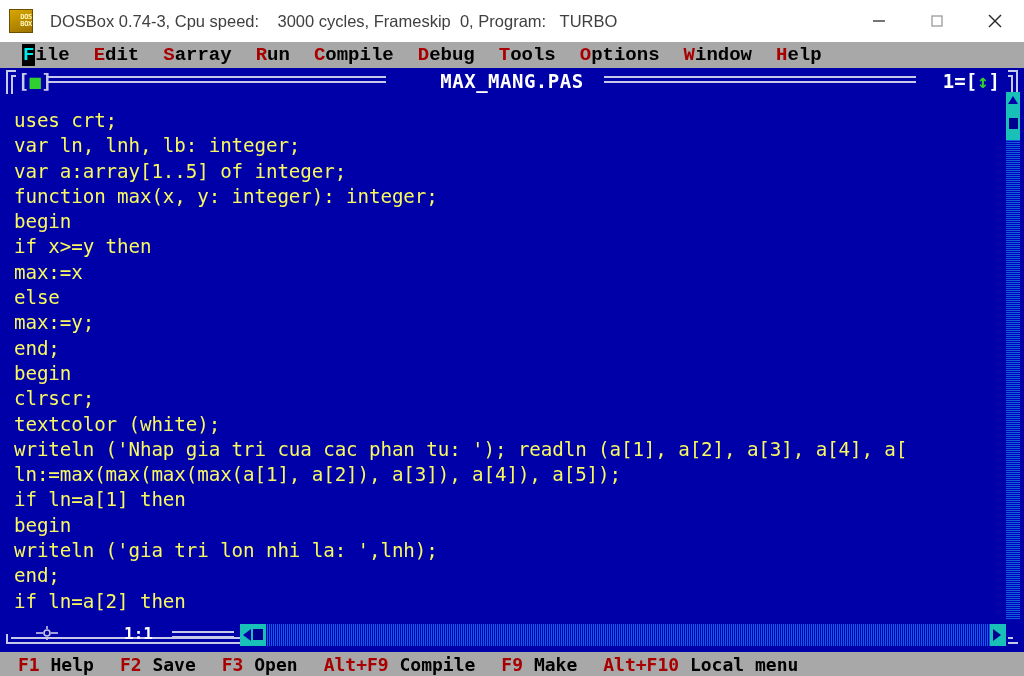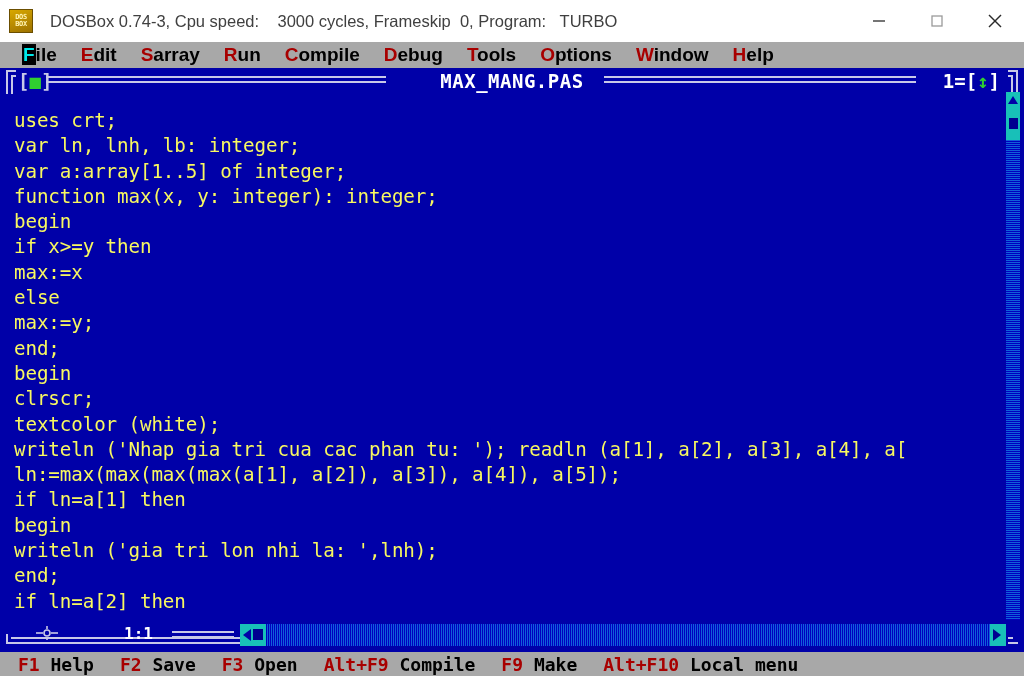--- a/index.html
+++ b/index.html
@@ -25,21 +25,21 @@
     align-items: center;
   }
   #dosbox-icon {
     width: 24px; height: 24px;
     margin-left: 9px;
     background: linear-gradient(160deg,#d8a800 0%, #9d7200 100%);
     border: 1px solid #6b4e00;
     box-sizing: border-box;
     display: flex;
     flex-direction: column;
-    align-items: center;
+    align-items: flex-end;
     justify-content: center;
     line-height: 7px;
     overflow: hidden;
   }
   #dosbox-icon span {
     font-family: "DejaVu Sans Mono", monospace;
     font-size: 7px;
     font-weight: bold;
     color: #fff4b0;
     letter-spacing: -0.3px;
@@ -79,21 +79,21 @@
   }
 
   
   #menubar {
     position: absolute;
     left: 0; top: 0;
     width: 1024px; height: 26px;
     background: #a8a8a8;
     display: flex;
     align-items: center;
-    font-family: Liberation Sans, sans-serif;
+    font-family: Liberation Mono, monospace;
     font-size: 19px;
     font-weight: bold;
   }
   .menu-item {
     color: #000000;
     white-space: pre;
     letter-spacing: 0px;
     display: inline-block;
   }
   .menu-item .hot { color: #a80000; }

